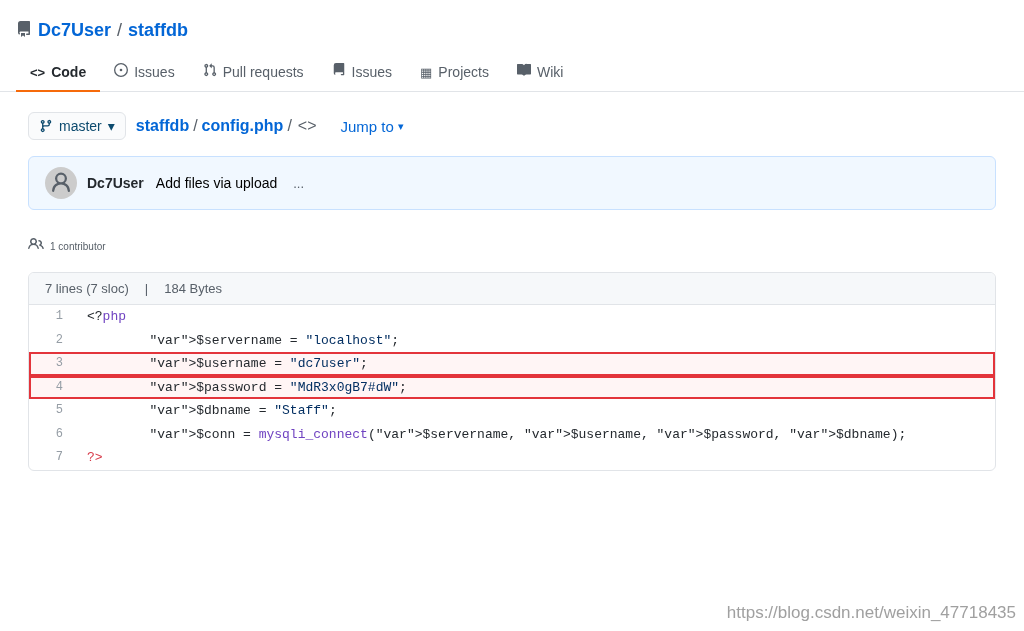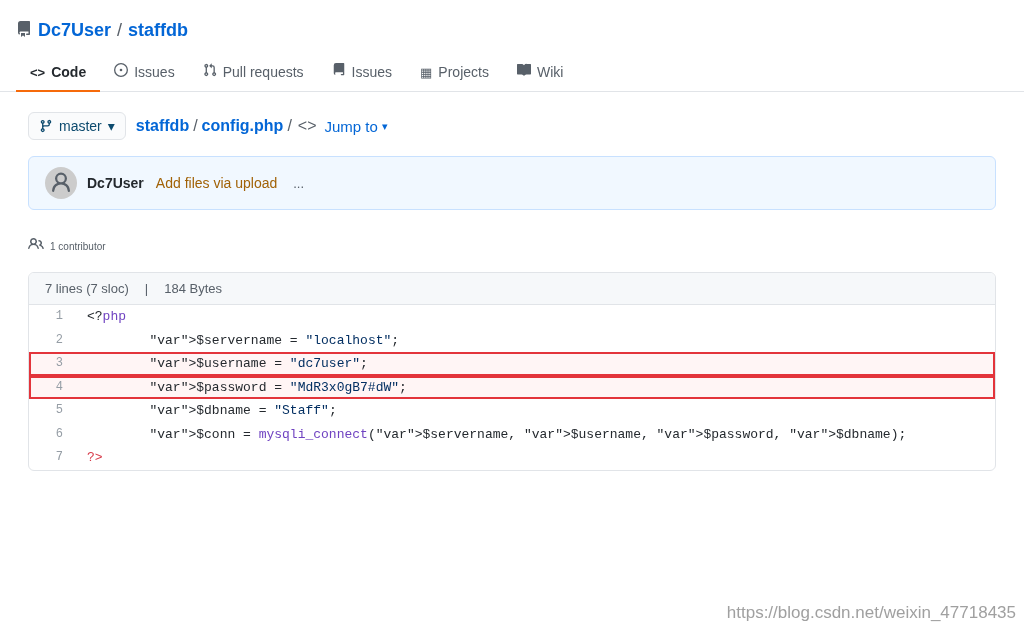--- a/index.html
+++ b/index.html
@@ -123,21 +123,21 @@
       color: #586069;
       margin-left: 2px;
     }
     .jump-to {
       display: flex;
       align-items: center;
       gap: 4px;
       color: #0366d6;
       font-size: 15px;
       cursor: pointer;
-      margin-left: 4px;
+      margin-left: 20px;
     }
     .jump-arrow {
       font-size: 11px;
       color: #0366d6;
     }
 
     
     .commit-box {
       display: flex;
       align-items: center;
@@ -157,21 +157,21 @@
       align-items: center;
       justify-content: center;
       font-size: 18px;
       color: #586069;
     }
     .commit-author {
       font-weight: 600;
       color: #24292e;
     }
     .commit-message {
-      color: #a16207;
+      color: #000000;
       margin-left: 2px;
     }
     .commit-ellipsis {
       color: #586069;
       margin-left: 6px;
       font-size: 13px;
     }
 
     
     .contributors {

